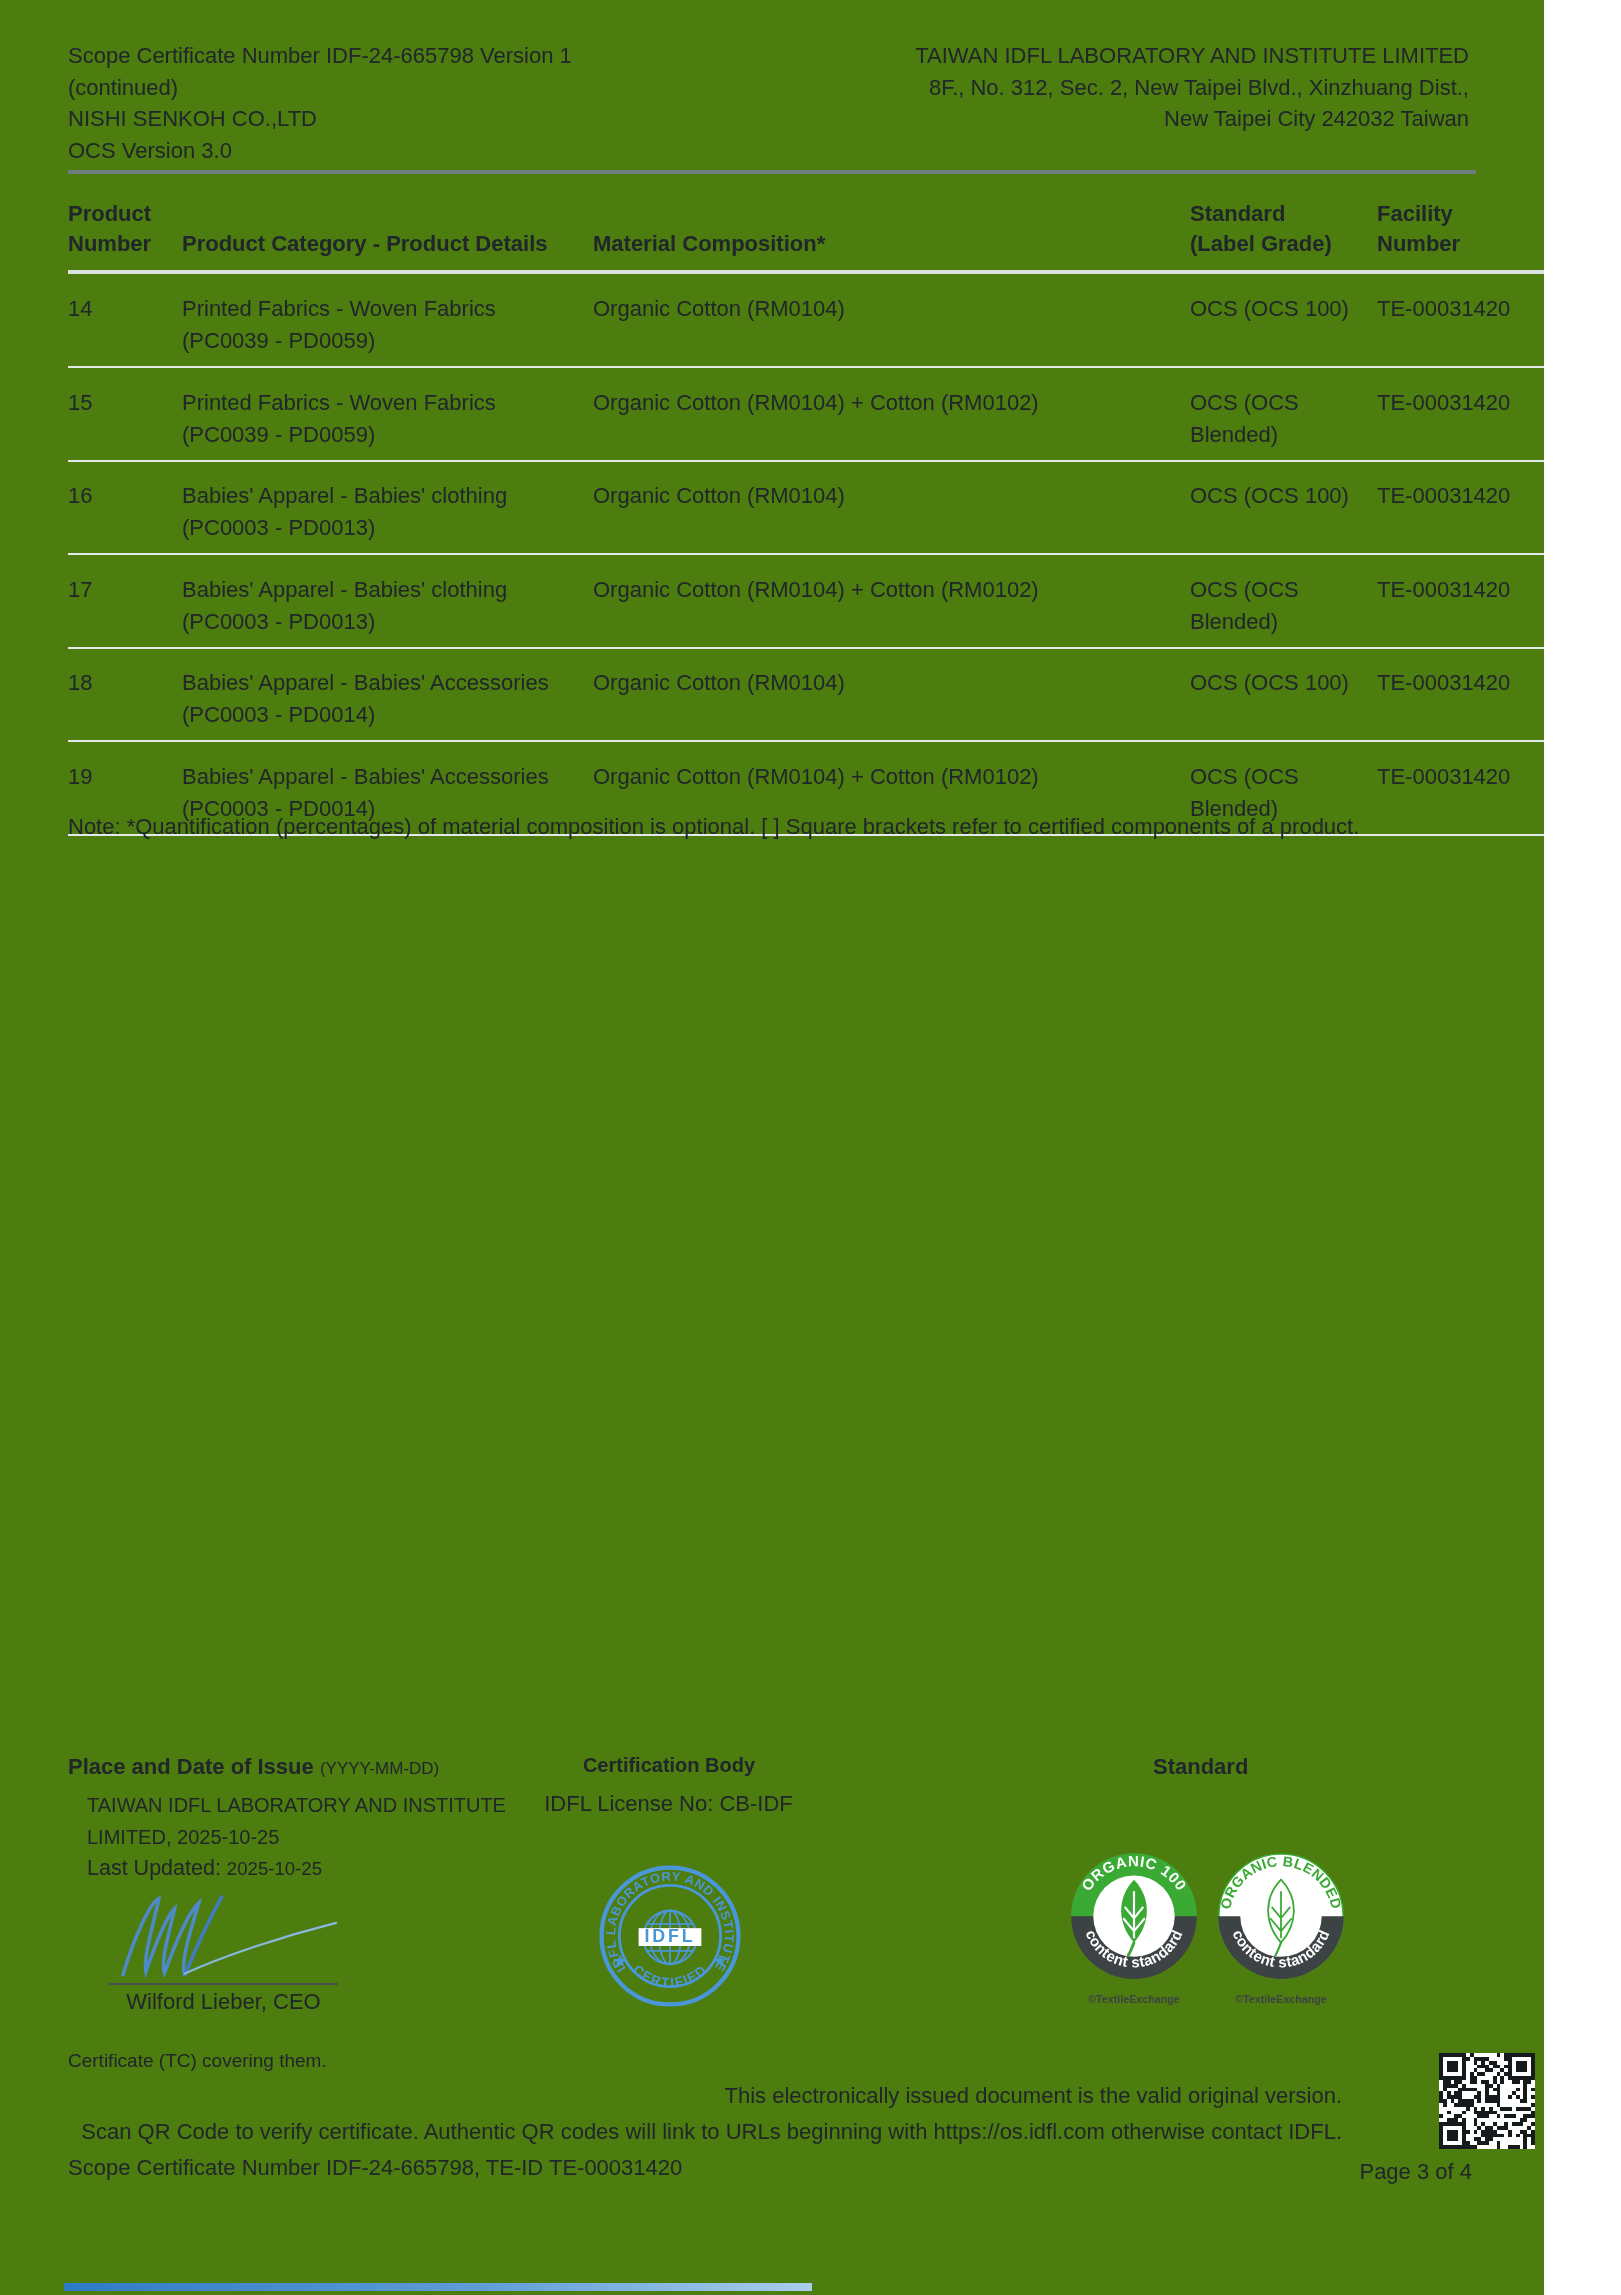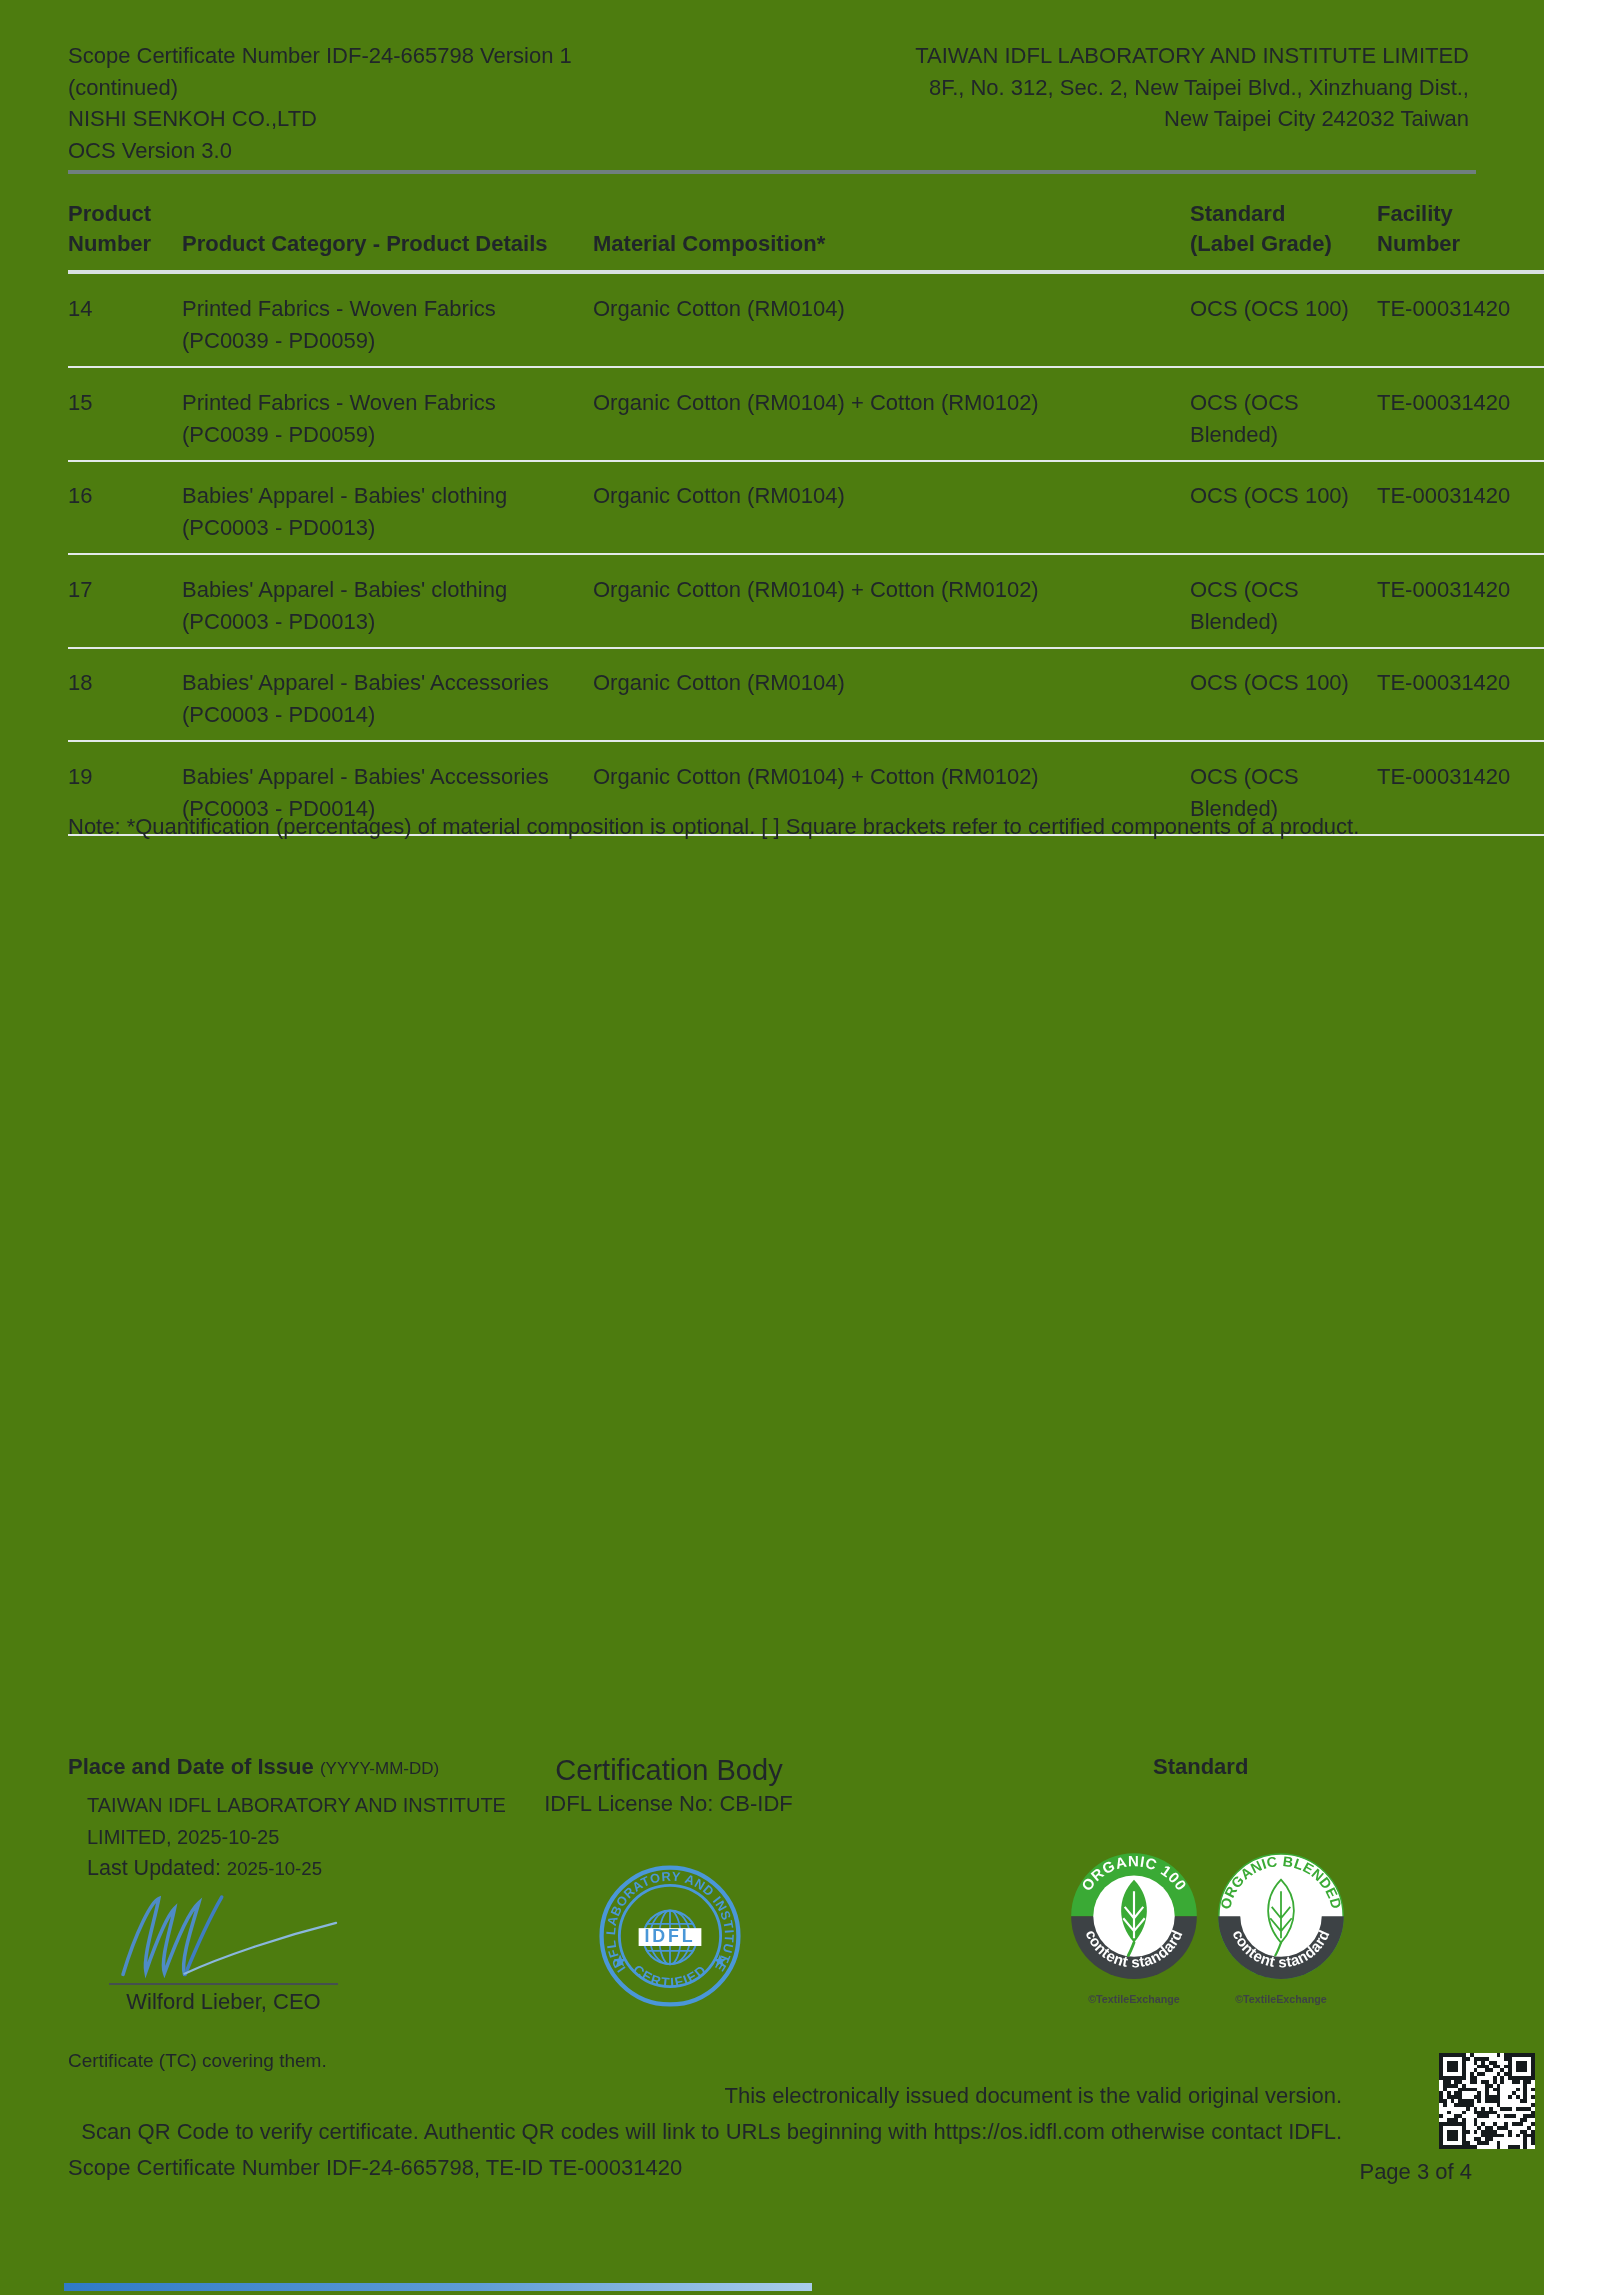--- a/index.html
+++ b/index.html
@@ -26,21 +26,21 @@
   
   .note{left:68px;top:814px;font-size:22px;}
   
   .issue-title{left:68px;top:1754px;font-size:22px;}
   .issue-title b{font-weight:bold;}
   .date-fmt{font-size:17px;font-weight:normal;}
   .issue-line1{left:87px;top:1794px;font-size:20px;}
   .issue-line2{left:87px;top:1826px;font-size:20px;}
   .last-upd{left:87px;top:1856px;font-size:21.5px;}
   .last-upd .dt{font-size:18.6px;}
-  .cb-title{left:526px;width:286px;top:1754px;font-size:29px;font-weight:normal;text-align:center;}
+  .cb-title{left:526px;width:286px;top:1754px;font-size:20px;font-weight:bold;text-align:center;}
   .cb-license{left:511px;width:315px;top:1791px;font-size:22px;text-align:center;}
   .std-title{left:1153px;top:1754px;font-size:22px;font-weight:bold;}
   
   .sig-svg{left:113px;top:1890px;}
   .sig-line{left:109px;top:1983px;width:229px;height:2.1px;background:#45504f;}
   .sig-name{left:109px;top:1989px;width:229px;text-align:center;font-size:22px;}
   
   .stamp{left:598px;top:1864px;}
   .badges{left:1069px;top:1851px;display:flex;gap:17px;}
   

